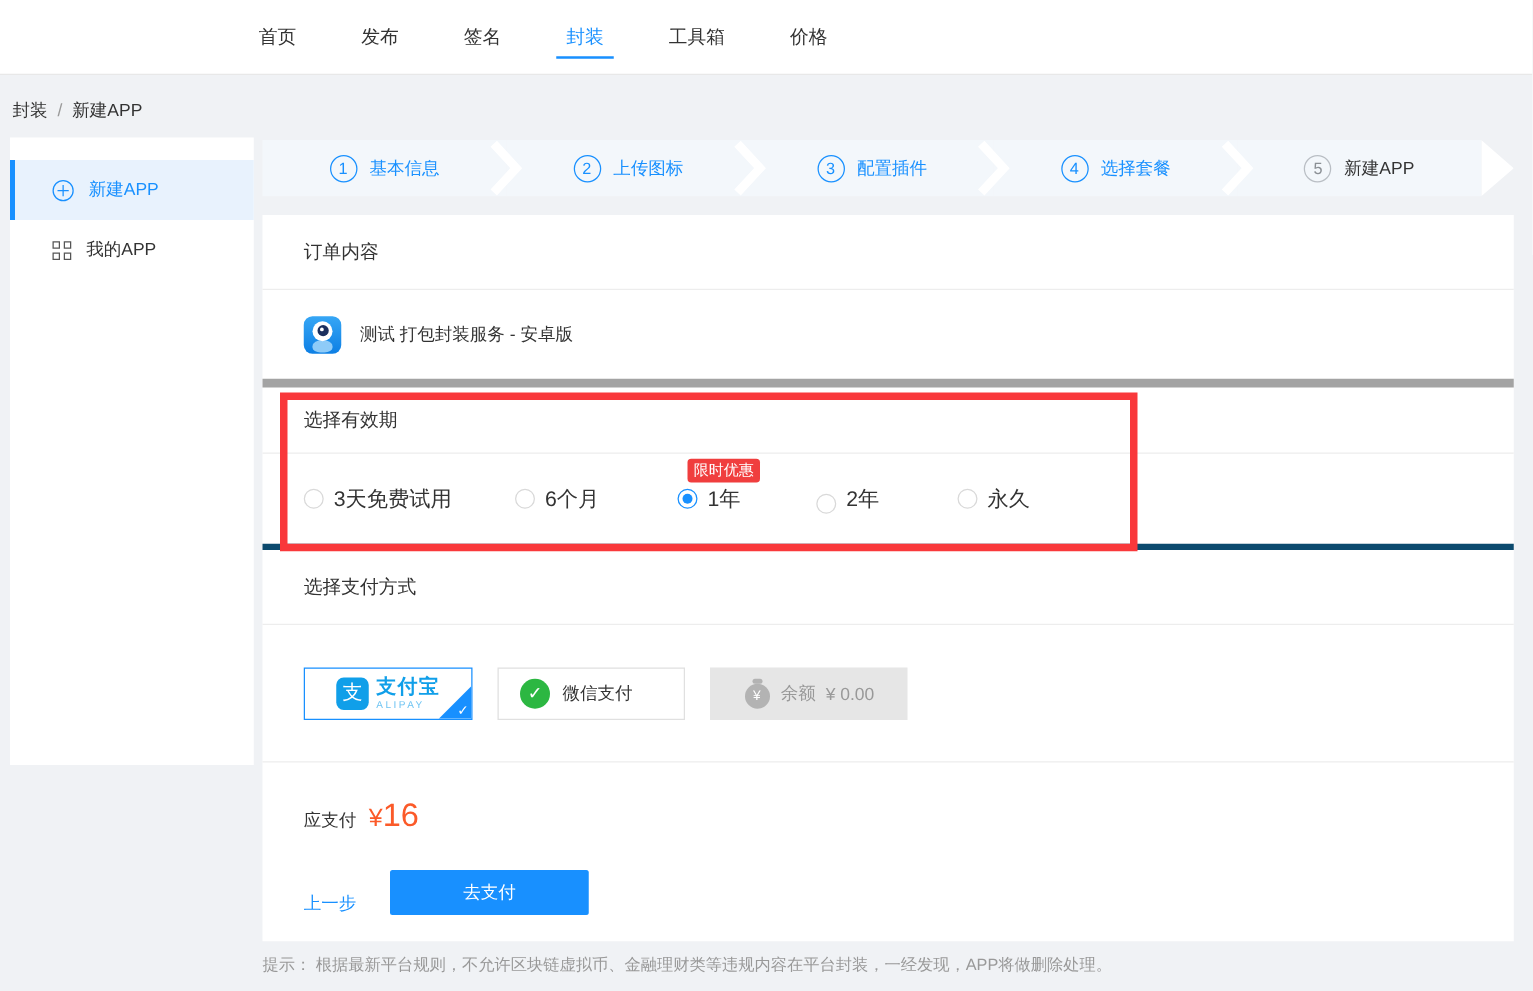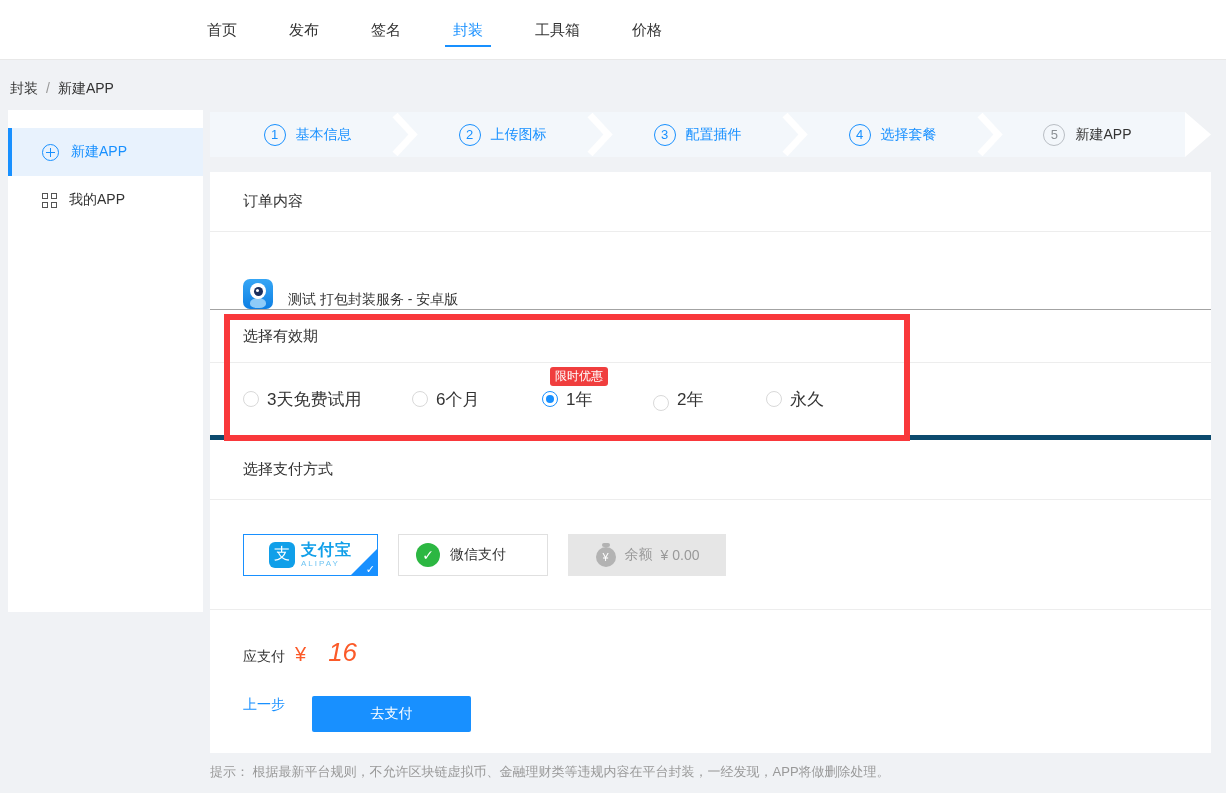--- a/index.html
+++ b/index.html
@@ -40,21 +40,21 @@
   .step-num { width:22px; height:22px; border-radius:50%; border:1px solid #1890ff; color:#1890ff; font-size:13px; display:flex; align-items:center; justify-content:center; background:transparent; }
   .step-label { font-size:14px; color:#1890ff; }
   .step-seg.pending .step-num { border-color:#b9bec4; color:#8b9095; }
   .step-seg.pending .step-label { color:#333; }
   .step-chevron { position:absolute; top:0; width:26px; height:45px; pointer-events:none; }
 
   
   .panel { position:absolute; left:0; top:60px; width:1001px; height:581px; background:#fff; }
   .sect-head { padding-left:33px; font-size:15px; color:#333; border-bottom:1px solid #ededed; display:flex; align-items:center; }
   .order-head { height:60px; }
-  .app-row { height:78px; display:flex; align-items:flex-end; padding-left:33px; border-bottom:1px solid #a3a3a3; }
+  .app-row { height:78px; display:flex; align-items:center; padding-left:33px; border-bottom:7px solid #a3a3a3; }
   .app-icon { width:30px; height:30px; border-radius:7px; background:linear-gradient(180deg,#36a6f5,#0d7fe4); position:relative; margin-right:15px; overflow:hidden; }
   .app-icon .blob { position:absolute; left:7px; bottom:1px; width:16px; height:10px; border-radius:50% 50% 40% 40%; background:#8ecbf8; }
   .app-icon .eye { position:absolute; left:7px; top:4px; width:16px; height:16px; border-radius:50%; background:#fff; }
   .app-icon .pupil { position:absolute; left:3.5px; top:3.5px; width:9px; height:9px; border-radius:50%; background:#1b2f5e; }
   .app-icon .glint { position:absolute; left:2px; top:2px; width:3px; height:3px; border-radius:50%; background:#fff; }
   .app-title { font-size:14px; color:#333; }
 
   .validity-head { height:53px; }
   .radio-row { position:relative; height:77px; display:flex; align-items:center; padding-left:33px; border-bottom:5px solid #0c4a6e; }
   .radio-item { display:flex; align-items:center; cursor:pointer; } 
@@ -81,22 +81,22 @@
   .pay-balance { width:158px; background:#e6e6e6; border:none; justify-content:center; gap:8px; cursor:default; }
   .bag-icon { position:relative; width:22px; height:26px; }
   .bag-icon .bag { position:absolute; left:1px; top:5px; width:20px; height:20px; border-radius:50%; background:#b3b3b3; color:#fff; font-size:11px; display:flex; align-items:center; justify-content:center; }
   .bag-icon .cap { position:absolute; left:7px; top:1px; width:8px; height:4px; border-radius:2px; background:#b3b3b3; }
   .balance-text { font-size:14px; color:#999; }
 
   .summary { padding-left:33px; padding-top:27px; }
   .payable-line { display:flex; align-items:baseline; }
   .payable-label { font-size:14px; color:#333; }
   .payable-currency { font-size:20px; color:#fb5a29; margin-left:10px; }
-  .payable-amount { font-size:26px; color:#fb5a29; margin-left:22px;font-style:italic; }
-  .summary-actions { margin-top:28px; display:flex; align-items:flex-start; }
+  .payable-amount { font-size:26px; color:#fb5a29; margin-left:0; }
+  .summary-actions { margin-top:28px; display:flex; align-items:flex-end; }
   .prev-link { font-size:14px; color:#1890ff; cursor:pointer; }
   .pay-button { margin-left:27px; width:159px; height:36px; background:#1890ff; border:none; border-radius:2px; color:#fff; font-size:14px; cursor:pointer; font-family:inherit; }
 
   .footer-tip { position:absolute; left:210px; top:763px; font-size:13px; color:#999; }
 
   
   .annotation-box { position:absolute; left:224px; top:314px; width:686px; height:127px; border:6px solid #f9383b; z-index:10; pointer-events:none; }
 </style>
 </head>
 <body>

